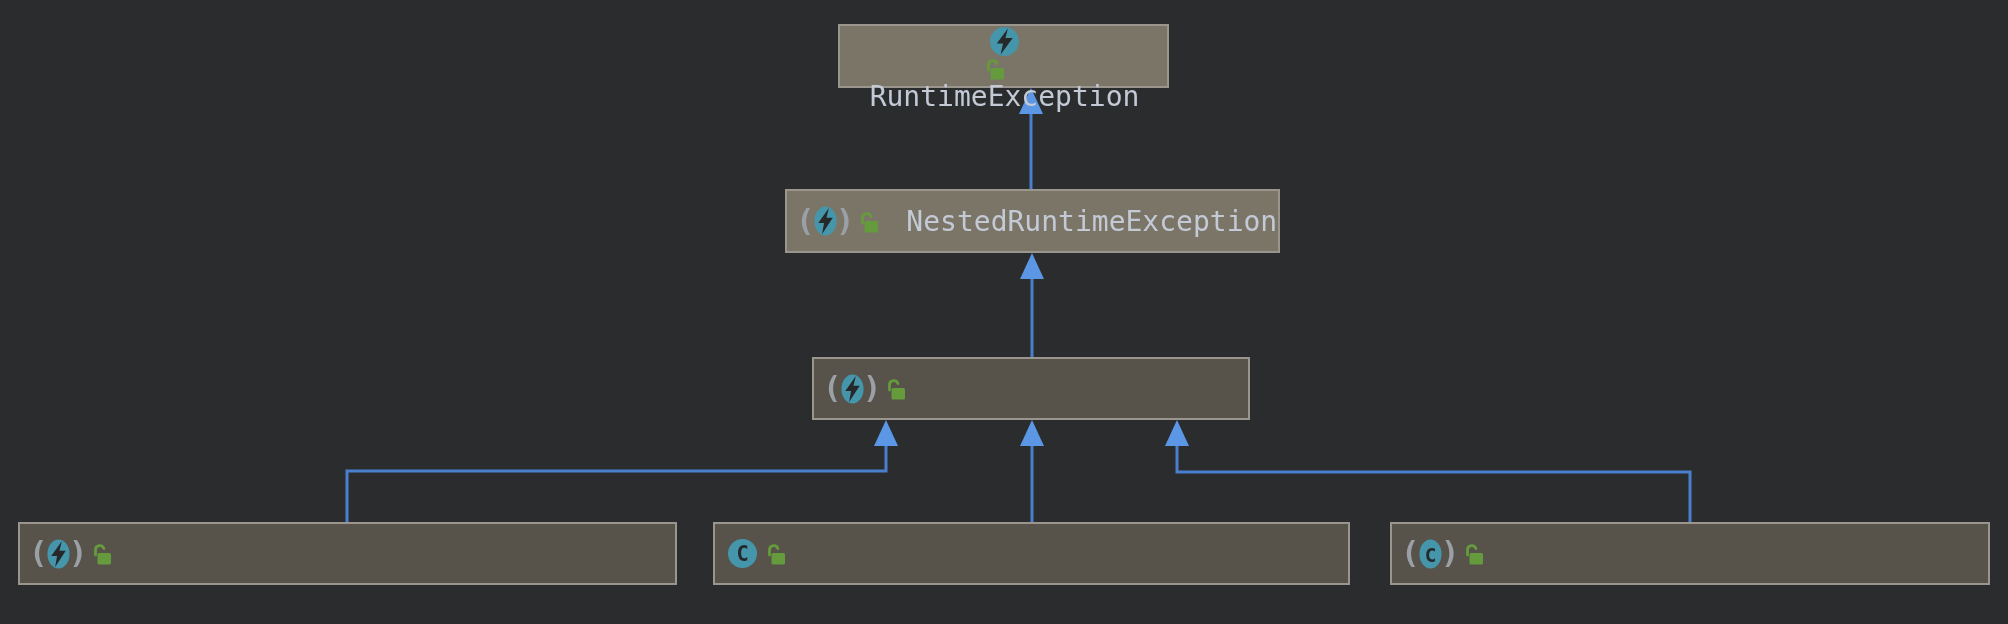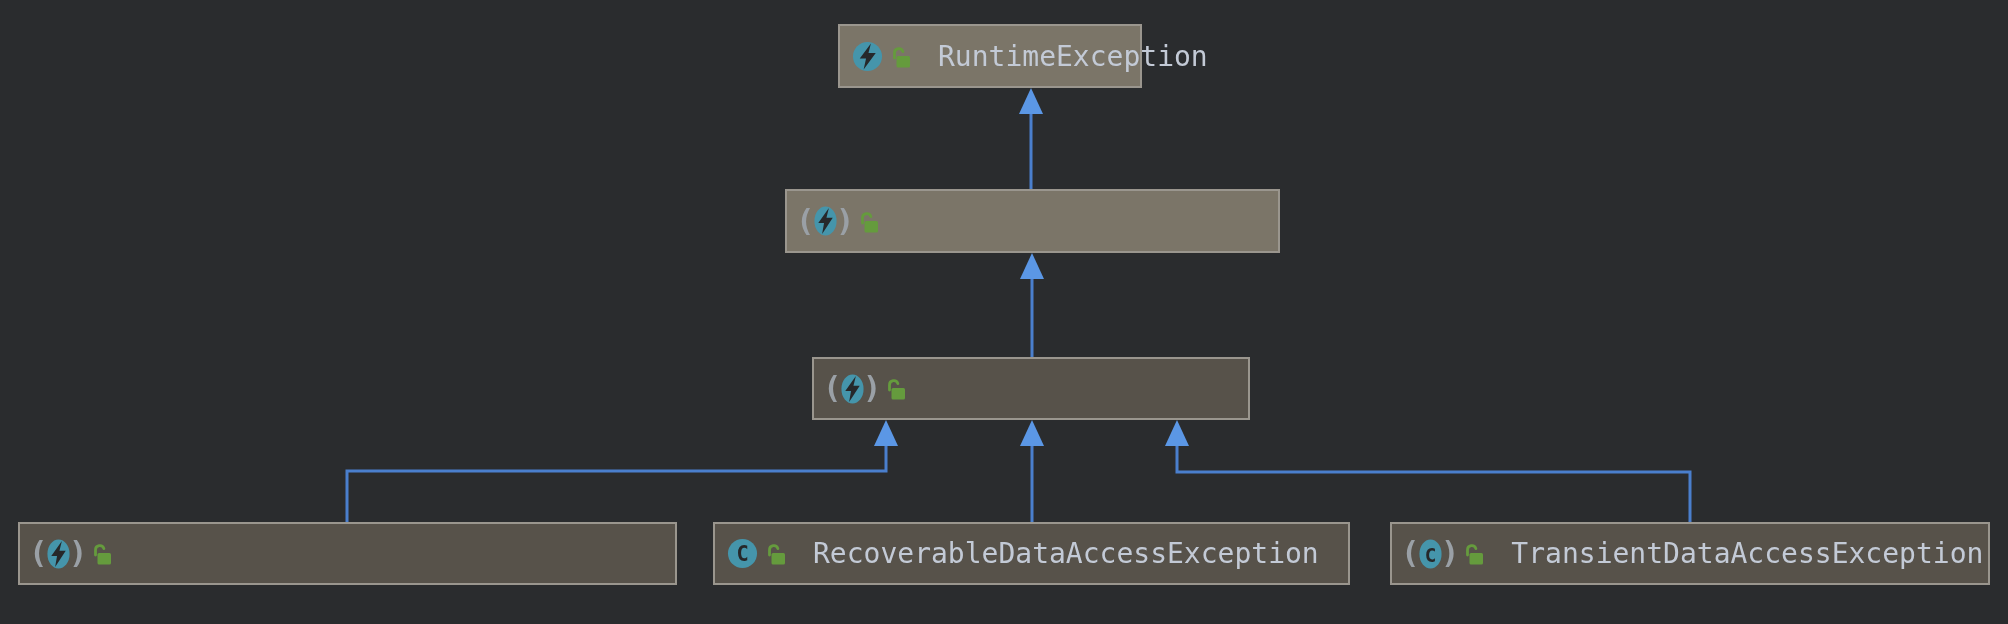--- a/index.html
+++ b/index.html
@@ -15,21 +15,21 @@
   .edges{position:absolute;left:0;top:0;width:2008px;height:624px;}
   .edges path{stroke:var(--edge);stroke-width:3;fill:none;}
   .edges polygon{fill:var(--arrow);}
   .node{
     position:absolute;display:flex;align-items:center;box-sizing:border-box;
     border:2px solid var(--border);padding:0 10px 0 12px;
     color:var(--text);font-size:28px;white-space:nowrap;cursor:default;
   }
   .node.light{background:var(--node-light);}
   .node.dark{background:var(--node-dark);}
-  #n-runtime{left:838px;top:24px;width:304px;height:64px;}
+  #n-runtime{left:838px;top:24px;width:331px;height:64px;flex-direction:column;}
   #n-nested{left:785px;top:189px;width:495px;height:64px;}
   #n-dataaccess{left:812px;top:357px;width:438px;height:63px;}
   #n-nontransient{left:18px;top:522px;width:659px;height:63px;}
   #n-recoverable{left:713px;top:522px;width:637px;height:63px;}
   #n-transient{left:1390px;top:522px;width:600px;height:63px;}
   .cls-icon{display:flex;align-items:center;flex:0 0 auto;}
   .paren{color:var(--paren);font-size:31px;font-weight:bold;line-height:1;margin:0 -3px;position:relative;top:-1px;}
   .lock{display:flex;flex:0 0 auto;margin-left:8px;margin-right:26px;}
   .label{flex:0 0 auto;}
 </style>
@@ -90,20 +90,21 @@
         <polygon points="17.5,2.5 6.5,18 12.5,18 10.5,29.5 21.5,12.5 15,12.5" fill="var(--glyph)"></polygon>
       </svg>
       <span class="paren">)</span>
     </span>
     <span class="lock">
       <svg width="21" height="23" viewBox="0 0 21 23">
         <path d="M3.5 13 V8 A4.3 4.3 0 0 1 11.9 6.6" fill="none" stroke="var(--green)" stroke-width="2.8" stroke-linecap="round"></path>
         <rect x="5.5" y="11" width="13.5" height="11.5" rx="1.5" fill="var(--green)"></rect>
       </svg>
     </span>
+    <span class="label">NestedRuntimeException</span>
   </div>
 
   <div class="node dark" id="n-dataaccess">
     <span class="cls-icon">
       <span class="paren">(</span>
       <svg width="27" height="32" viewBox="0 0 28 32">
         <ellipse cx="14" cy="16" rx="11.5" ry="15" fill="var(--teal)"></ellipse>
         <polygon points="17.5,2.5 6.5,18 12.5,18 10.5,29.5 21.5,12.5 15,12.5" fill="var(--glyph)"></polygon>
       </svg>
       <span class="paren">)</span>
@@ -139,34 +140,32 @@
         <circle cx="16" cy="16" r="15" fill="var(--teal)"></circle>
         <text x="16" y="24" text-anchor="middle" font-family="DejaVu Sans Mono, monospace" font-size="21" font-weight="bold" fill="var(--glyph)">C</text>
       </svg>
     </span>
     <span class="lock">
       <svg width="21" height="23" viewBox="0 0 21 23">
         <path d="M3.5 13 V8 A4.3 4.3 0 0 1 11.9 6.6" fill="none" stroke="var(--green)" stroke-width="2.8" stroke-linecap="round"></path>
         <rect x="5.5" y="11" width="13.5" height="11.5" rx="1.5" fill="var(--green)"></rect>
       </svg>
     </span>
-    <span class="label">RecoverableDataAccessException</span>
   </div>
 
   <div class="node dark" id="n-transient">
     <span class="cls-icon">
       <span class="paren">(</span>
       <svg width="27" height="32" viewBox="0 0 28 32">
         <ellipse cx="14" cy="16" rx="11.5" ry="15" fill="var(--teal)"></ellipse>
         <text x="14" y="24" text-anchor="middle" font-family="DejaVu Sans Mono, monospace" font-size="20" font-weight="bold" fill="var(--glyph)">C</text>
       </svg>
       <span class="paren">)</span>
     </span>
     <span class="lock">
       <svg width="21" height="23" viewBox="0 0 21 23">
         <path d="M3.5 13 V8 A4.3 4.3 0 0 1 11.9 6.6" fill="none" stroke="var(--green)" stroke-width="2.8" stroke-linecap="round"></path>
         <rect x="5.5" y="11" width="13.5" height="11.5" rx="1.5" fill="var(--green)"></rect>
       </svg>
     </span>
-    <span class="label">TransientDataAccessException</span>
   </div>
 
 </div>
 
 </body></html>

